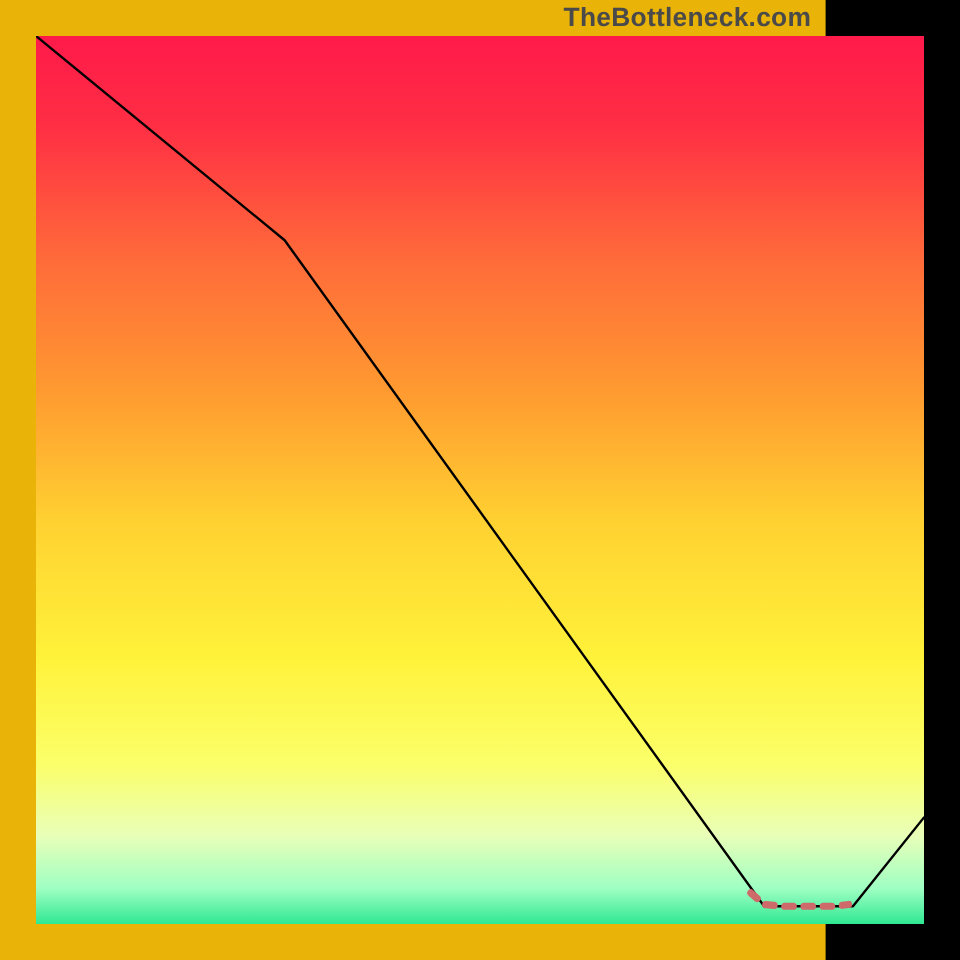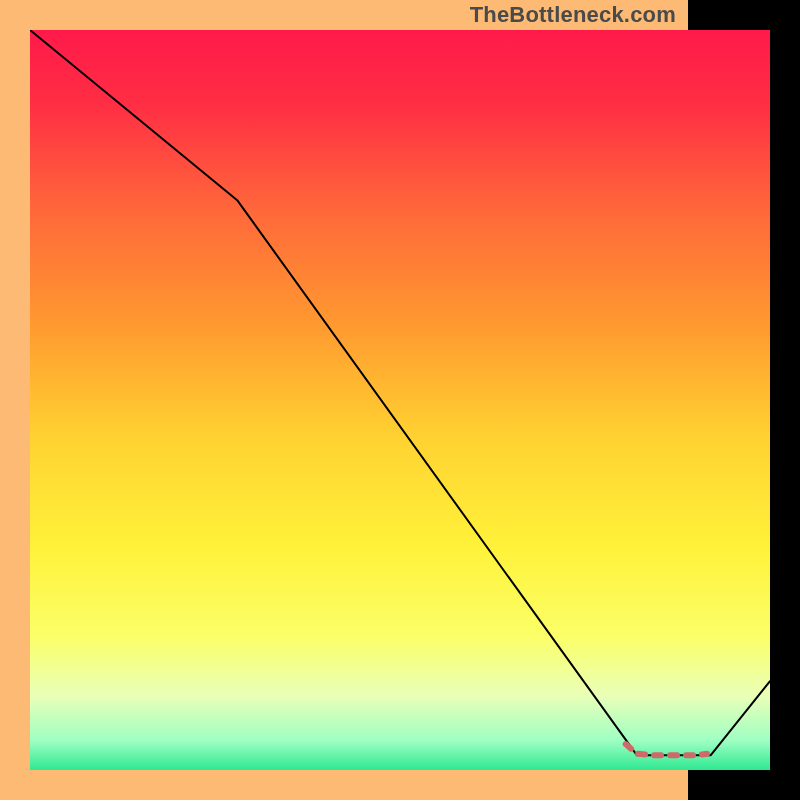--- a/index.html
+++ b/index.html
@@ -7,21 +7,21 @@
     padding: 0;
     width: 800px;
     height: 800px;
     background: #000;
     overflow: hidden;
   }
   .frame {
     position: relative;
     width: 688px;
     height: 800px;
-    background: #fdba74;
+    background: #eab308;
   }
   .watermark {
     position: absolute;
     top: 2px;
     right: 12px;
     font-family: Arial, Helvetica, sans-serif;
     font-size: 22px;
     font-weight: 600;
     color: #4a4a4a;
     letter-spacing: 0.2px;

